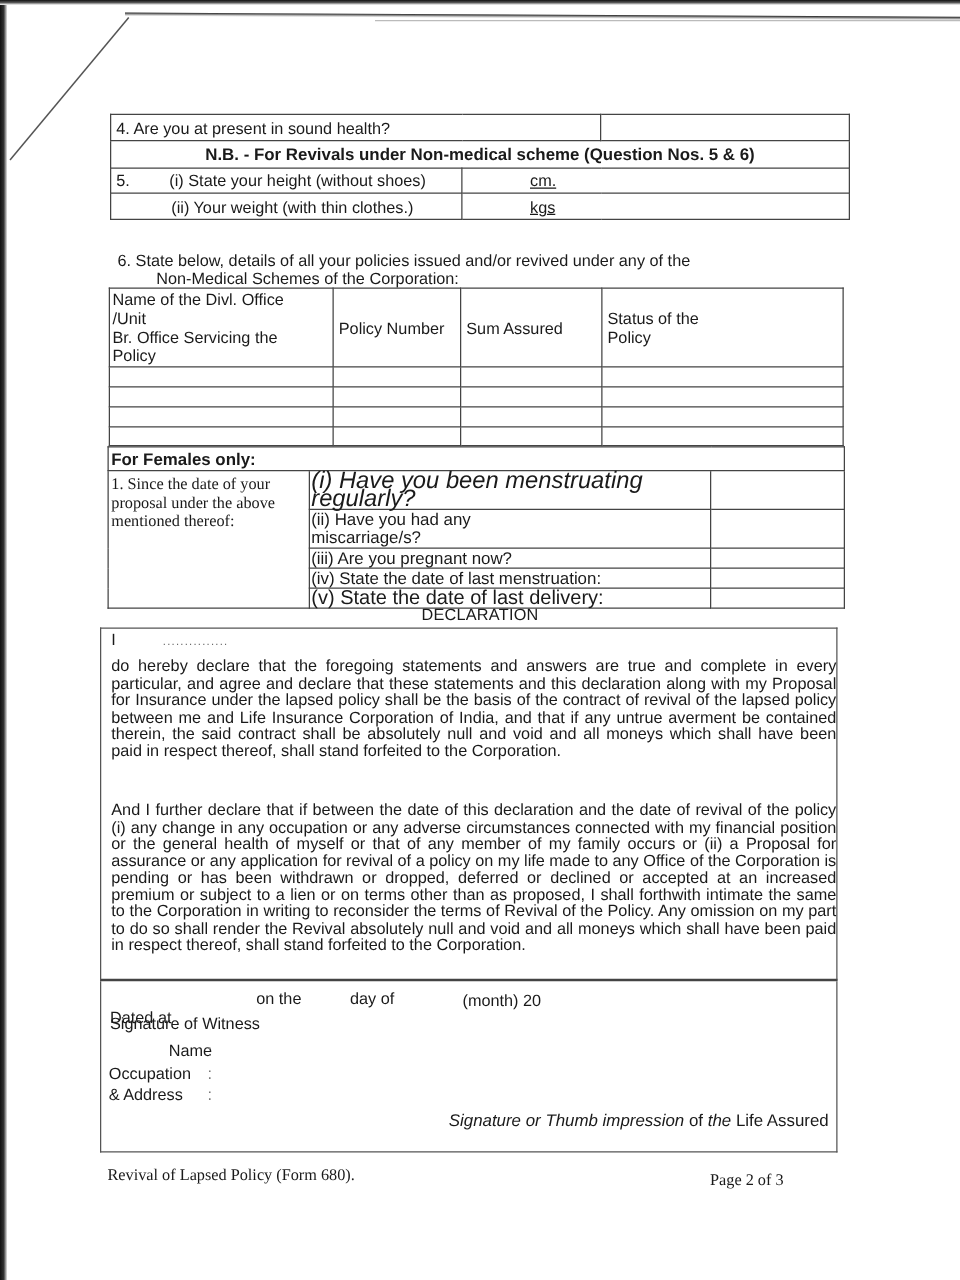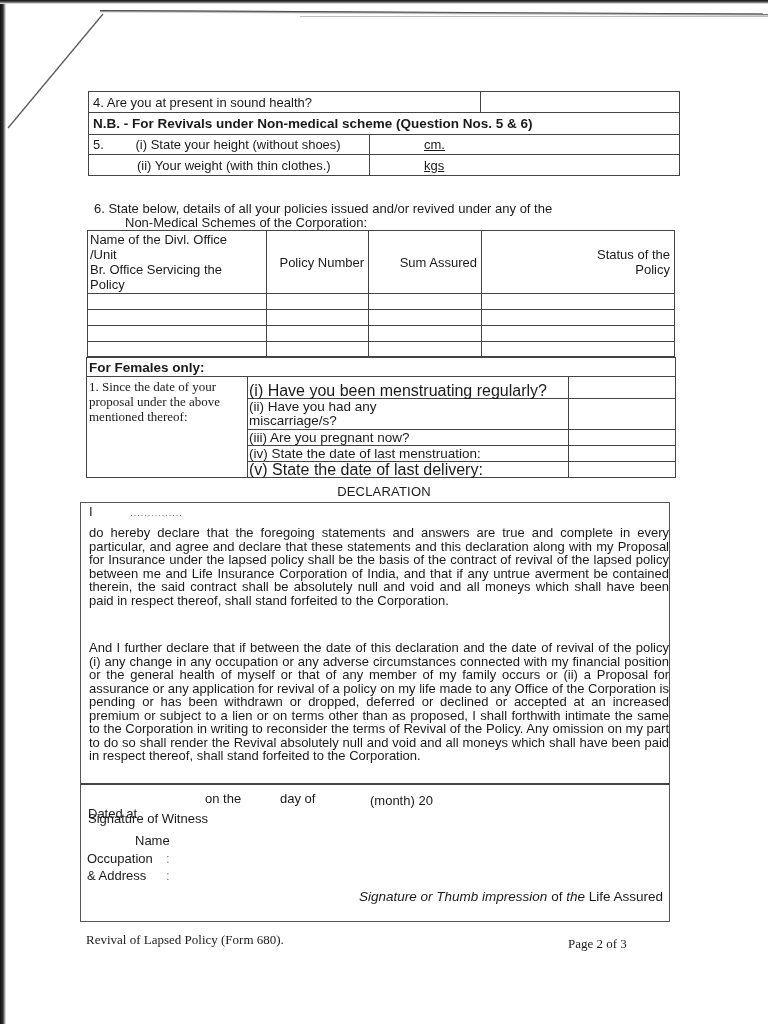--- a/index.html
+++ b/index.html
@@ -43,21 +43,21 @@
     }
     table.grid td {
       border: 1px solid #444;
       padding: 0 4px;
       font-size: 13px;
       vertical-align: middle;
       line-height: 15px;
     }
     .bold { font-weight: bold; }
     .u { text-decoration: underline; }
-    .center { text-align: right; }
+    .center { text-align: left; }
     .serif { font-family: "Liberation Serif", serif; }
 
     .q6 {
       left: 94px; top: 202px; font-size: 13px; line-height: 14px;
     }
     .q6 .indent { padding-left: 31px; }
 
     .decl-title {
       left: 0; width: 768px; top: 484px; text-align: center; font-size: 13px;
       letter-spacing: 0.2px;
@@ -96,21 +96,21 @@
   <line x1="103" y1="14" x2="8" y2="128" stroke="#555" stroke-width="1.2"></line>
 </svg>
 
 <table class="grid" style="left:88px; top:91px; width:592px;">
   <tbody>
       <tr style="height:21px;">
     <td colspan="2" style="width:390px;">4. Are you at present in sound health?</td>
     <td style="width:190px;"></td>
   </tr>
   <tr style="height:22px;">
-    <td colspan="3" class="bold" style="font-size:13.5px;">N.B. - For Revivals under Non-medical scheme (Question Nos. 5 &amp; 6)</td>
+    <td colspan="3" class="bold" style="font-size:13.5px;text-align:center;">N.B. - For Revivals under Non-medical scheme (Question Nos. 5 &amp; 6)</td>
   </tr>
   <tr style="height:20px;">
     <td style="width:272px;">
       <span>5.</span>
       <span style="margin-left:28px;">(i) State your height (without shoes)</span>
     </td>
     <td colspan="2">
       <span class="u" style="margin-left:50px;">cm.</span>
     </td>
   </tr>
@@ -177,21 +177,21 @@
   <tbody>
       <tr style="height:19px;">
     <td colspan="3" class="bold" style="font-size:13.5px; padding-left:2px;">For Females only:</td>
   </tr>
   <tr style="height:22px;">
     <td rowspan="5" class="serif" style="width:156px; vertical-align:top; padding:2px 2px 0 2px; font-size:13px; line-height:15px;">
       <div>1. Since the date of your</div>
       <div>proposal under the above</div>
       <div>mentioned thereof:</div>
     </td>
-    <td style="width:318px; padding:0 1px; vertical-align:bottom; font-size:16px;">(i) Have you been menstruating regularly?</td>
+    <td style="width:318px; padding:0 1px; vertical-align:bottom; font-size:19px;font-style:italic;">(i) Have you been menstruating regularly?</td>
     <td></td>
   </tr>
   <tr style="height:31px;">
     <td style="padding:0 1px; line-height:14px; font-size:13.5px;">
       <div>(ii) Have you had any</div>
       <div>miscarriage/s?</div>
     </td>
     <td></td>
   </tr>
   <tr style="height:16px;">

